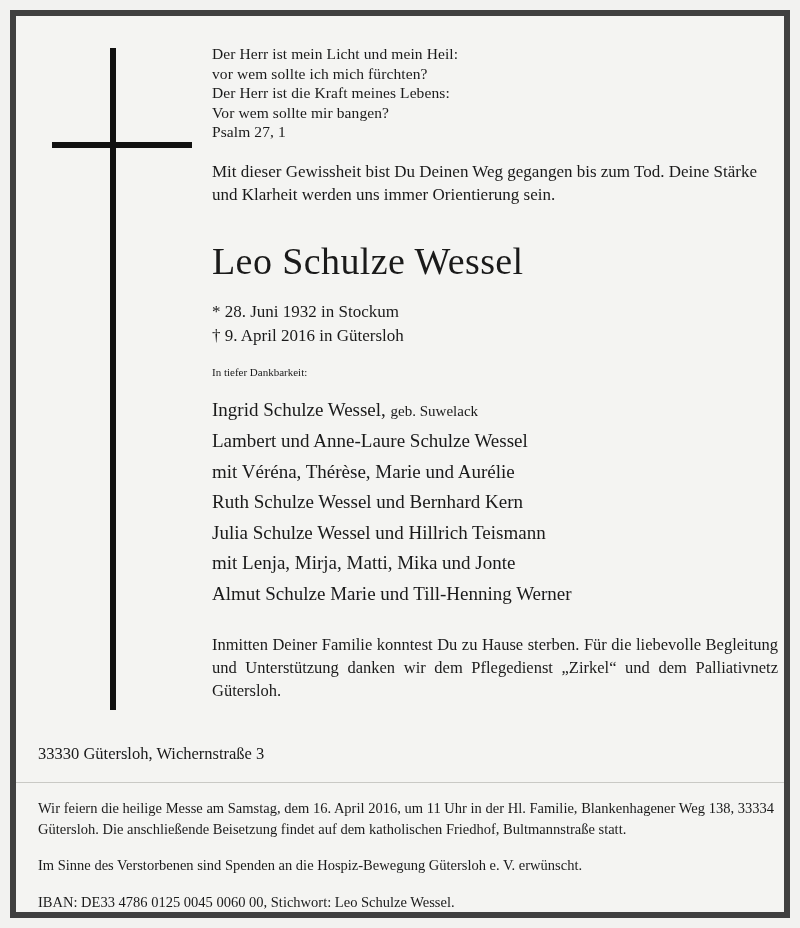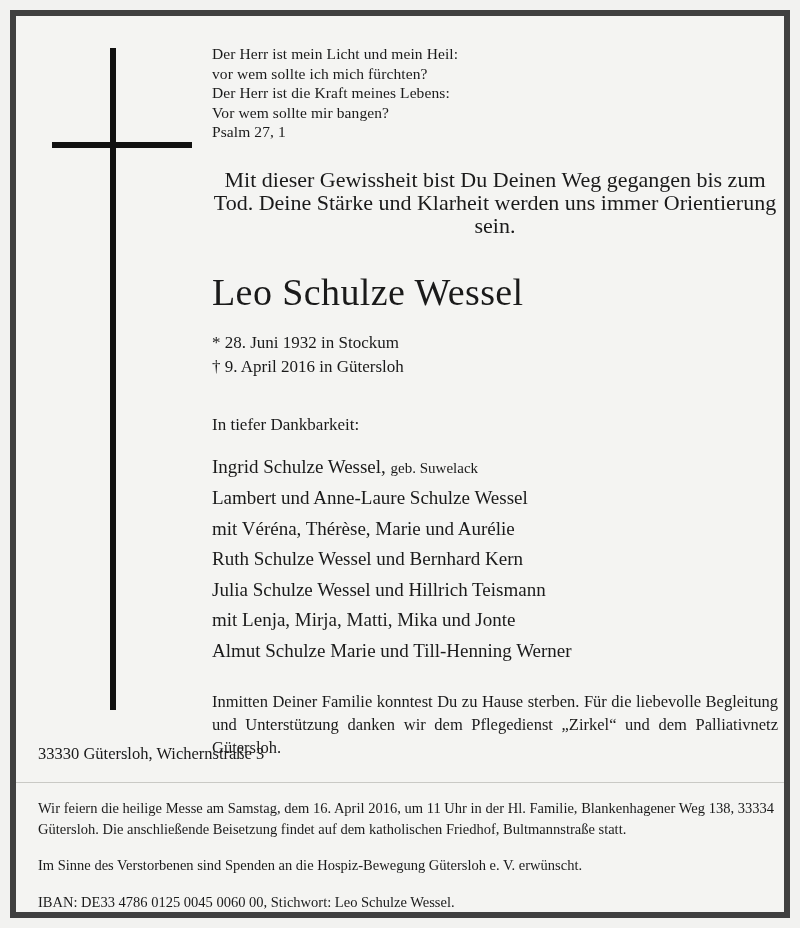--- a/index.html
+++ b/index.html
@@ -72,43 +72,42 @@
   }
 
   .psalm {
     font-size: 15.5px;
     line-height: 19.5px;
     letter-spacing: 0.1px;
   }
   .psalm div { white-space: nowrap; }
 
   .lead {
-    margin-top: 26px;
-    font-size: 22px;
+    margin-top: 18px;
+    font-size: 17px;
     line-height: 23px;
-    text-align: center;
   }
 
   .name {
     margin-top: 34px;
     font-size: 38px;
     line-height: 42px;
     letter-spacing: 0.4px;
     font-weight: normal;
   }
 
   .dates {
     margin-top: 18px;
     font-size: 17px;
     line-height: 24px;
   }
 
   .thanks-label {
-    margin-top: 36px;
-    font-size: 17px;
+    margin-top: 18px;
+    font-size: 11px;
   }
 
   .family {
     margin-top: 17px;
   }
   .family .fline {
     font-size: 19px;
     line-height: 30.5px;
     white-space: nowrap;
   }

